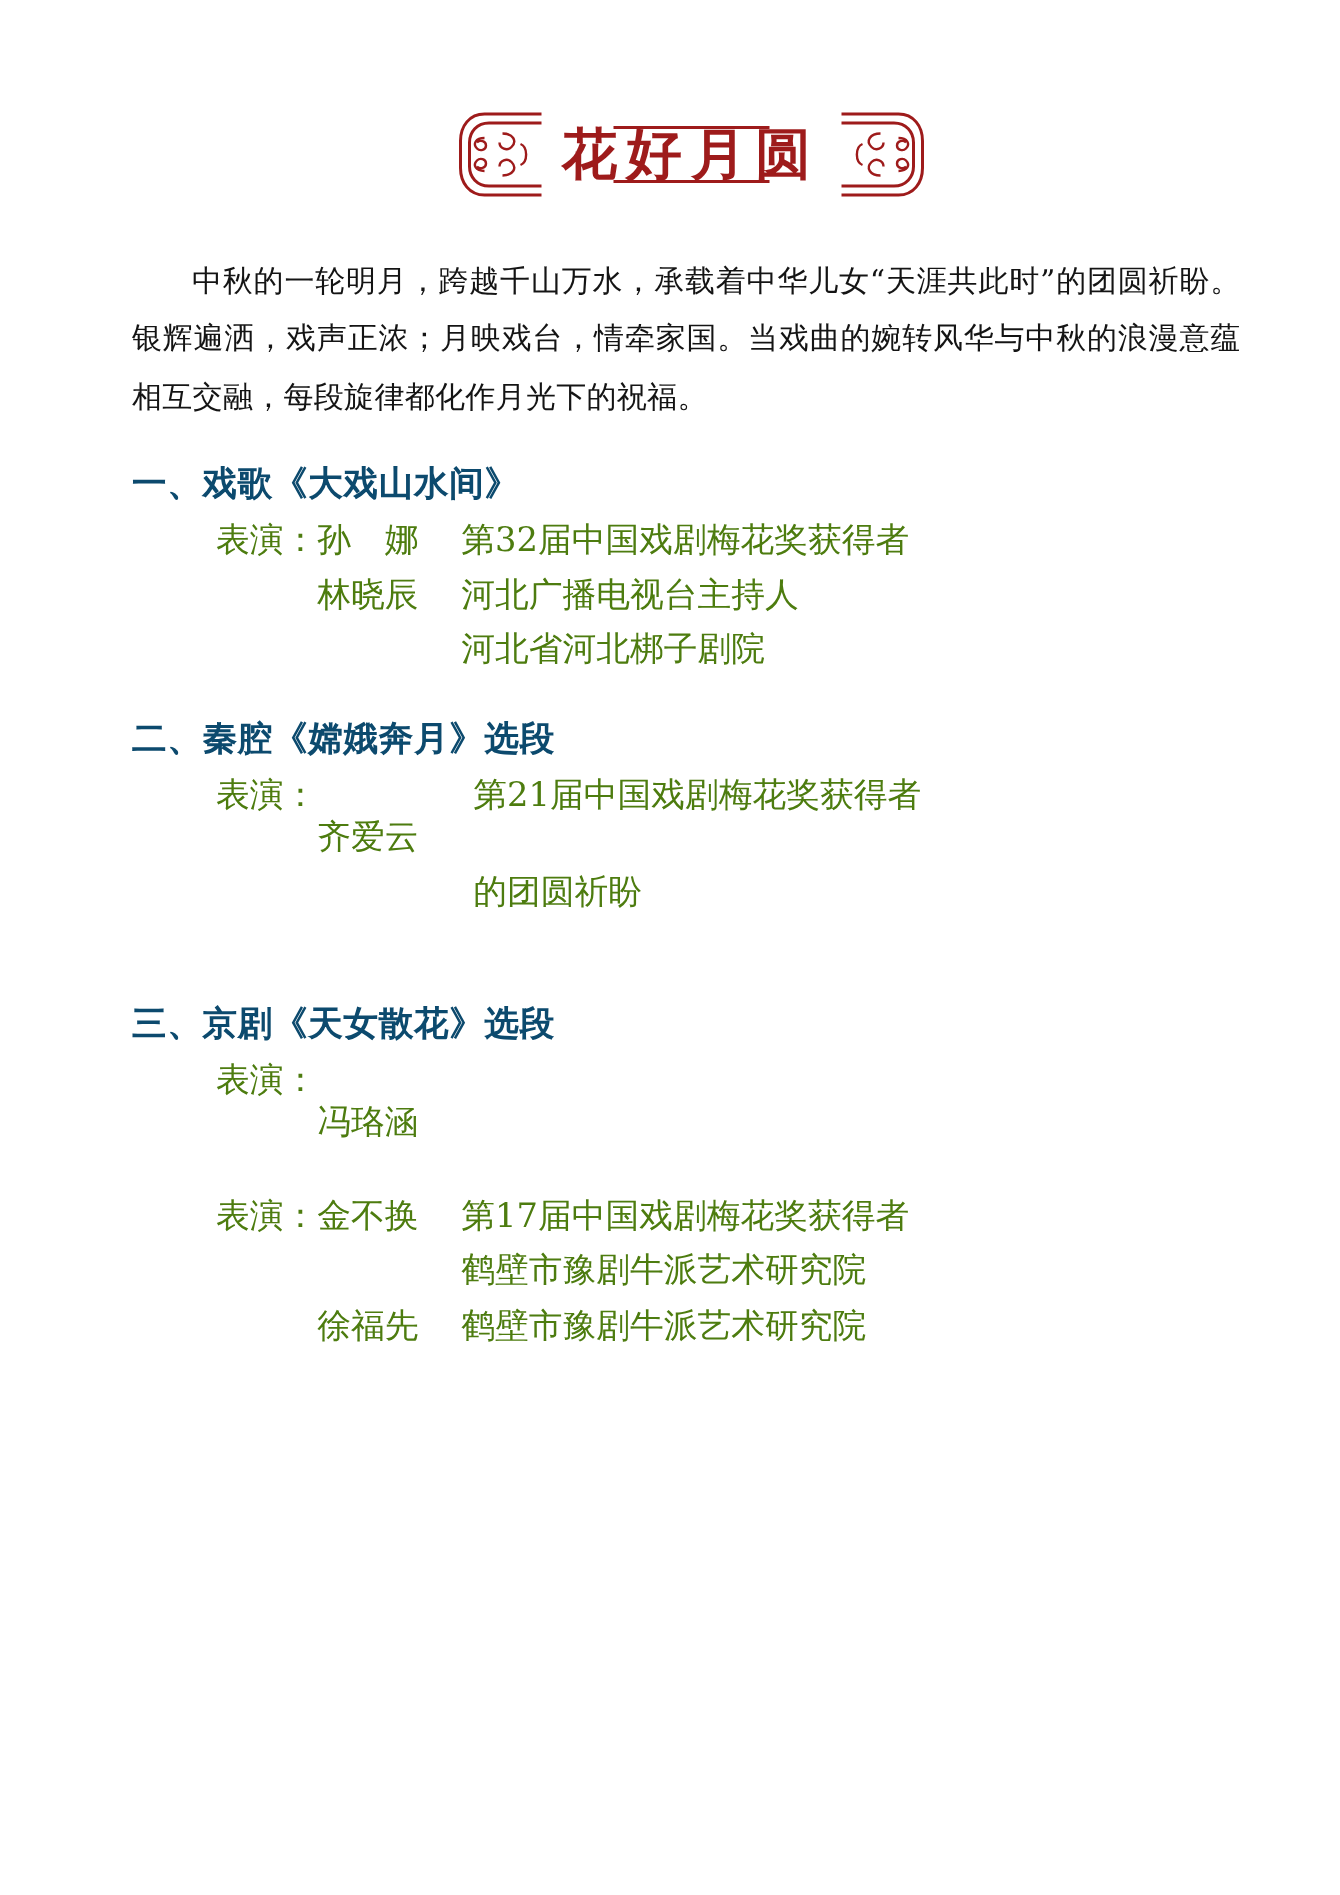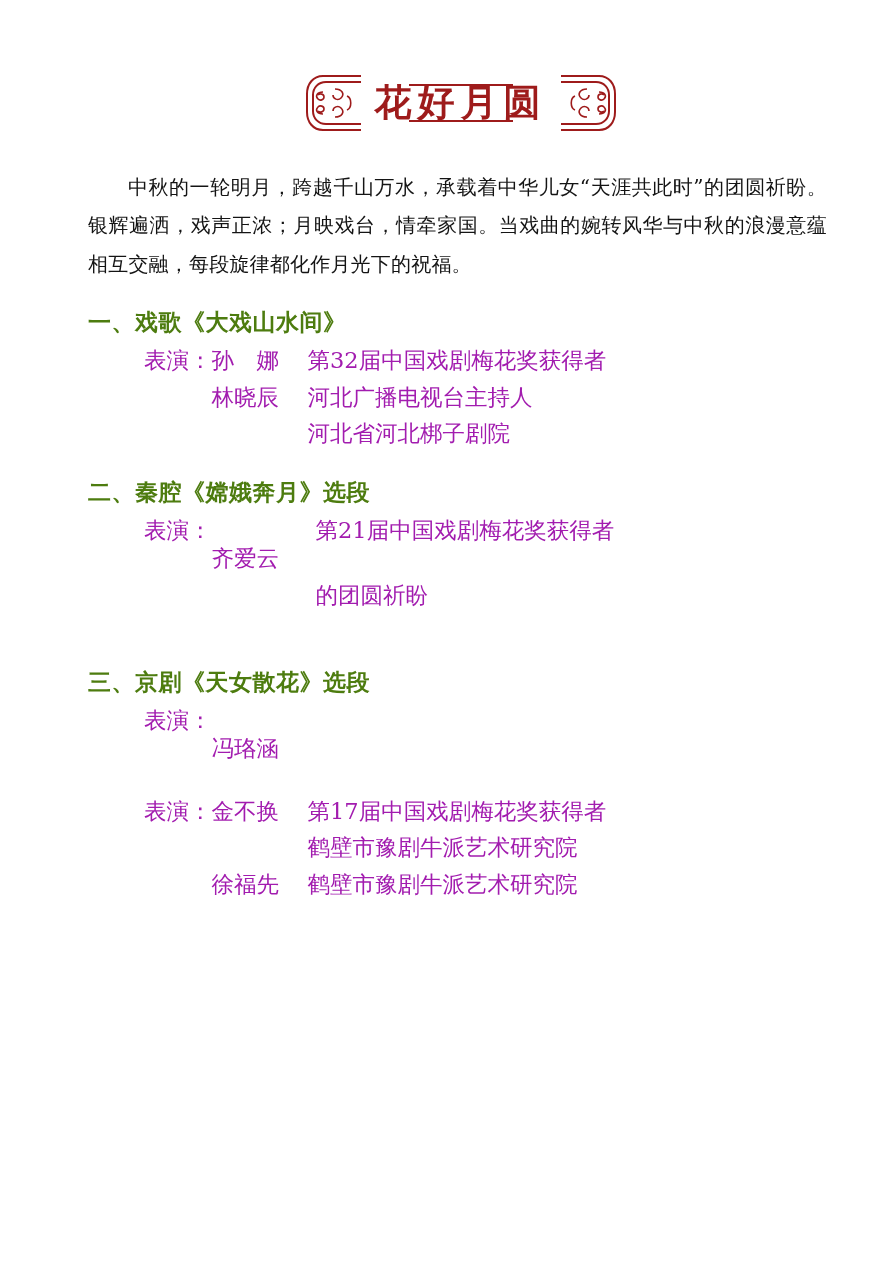--- a/index.html
+++ b/index.html
@@ -78,32 +78,32 @@
   
   .program {
     margin-top: 6px;
   }
   .item {
     margin-bottom: 16px;
   }
   .item-title {
     font-size: 23px;
     font-weight: bold;
-    color: #4d7c0f;
+    color: #0c4a6e;
     letter-spacing: 0.5px;
     margin-bottom: 4px;
   }
   .credits {
     padding-left: 56px;
   }
   .credit-row {
     display: flex;
     font-size: 22.5px;
     line-height: 1.62;
-    color: #a21caf;
+    color: #4d7c0f;
     white-space: pre;
   }
   .credit-label {
     flex: none;
   }
   .credit-name {
     flex: none;
     width: 96px;
   }
   .credit-name.wide { width: 104px; margin-top: 28px; }

